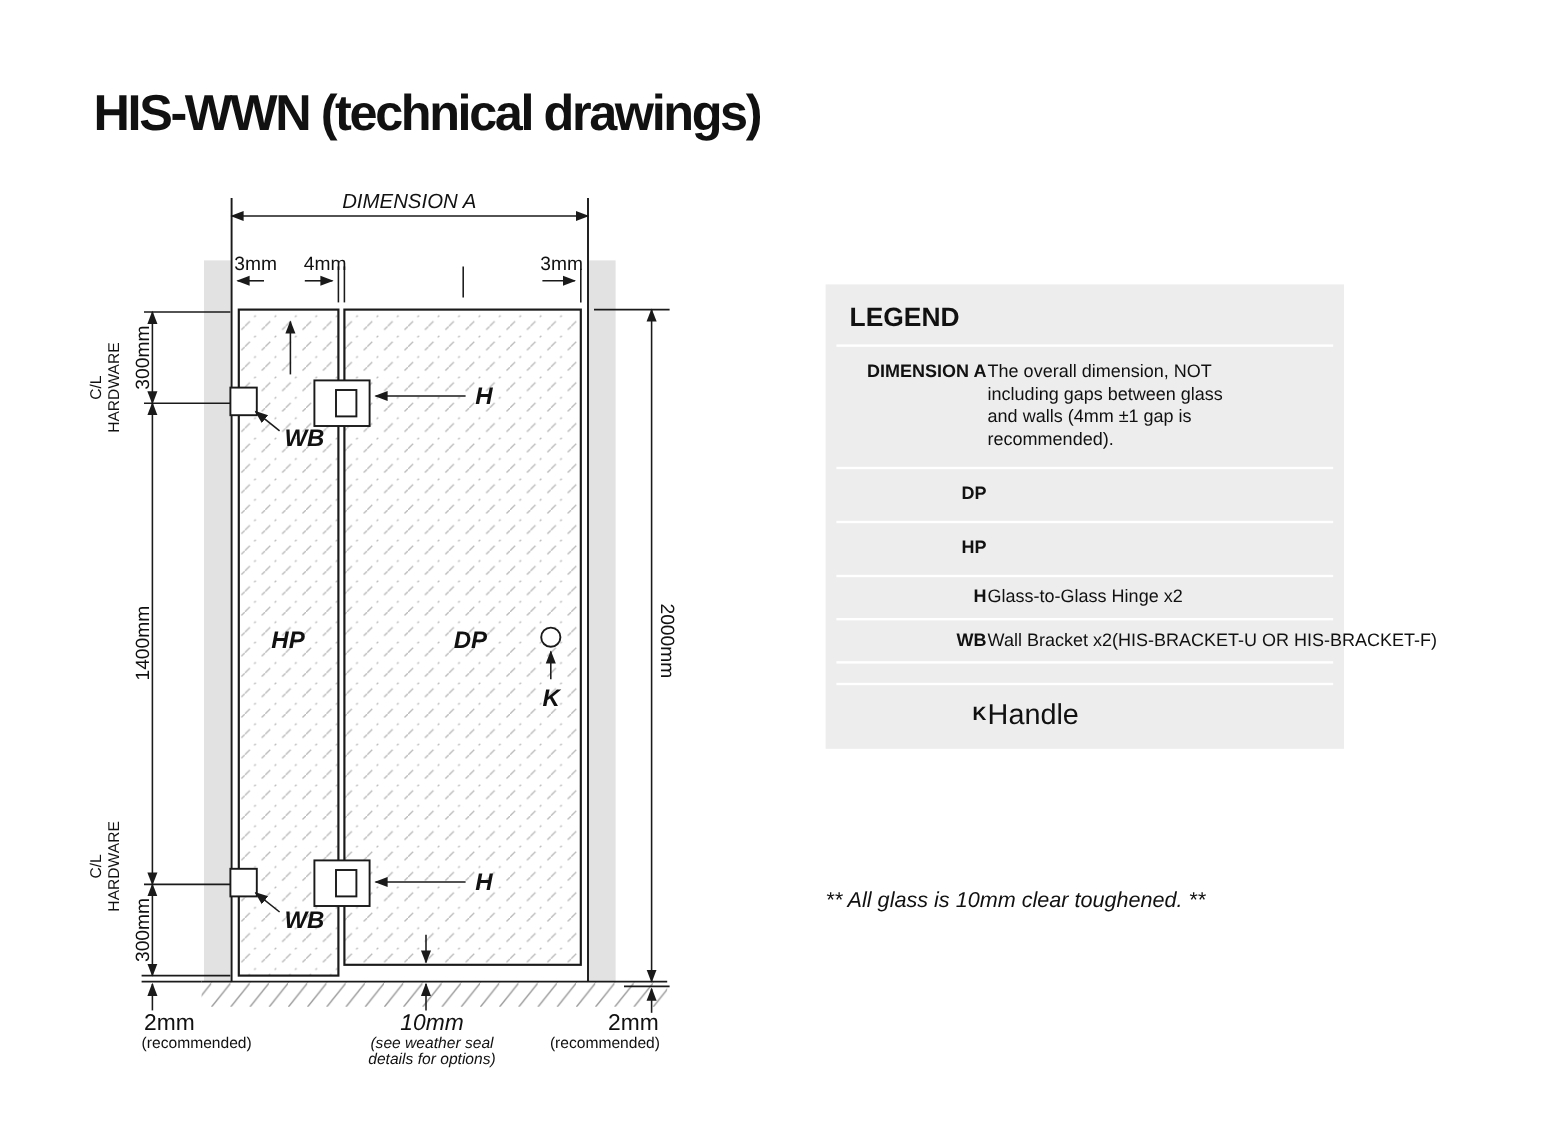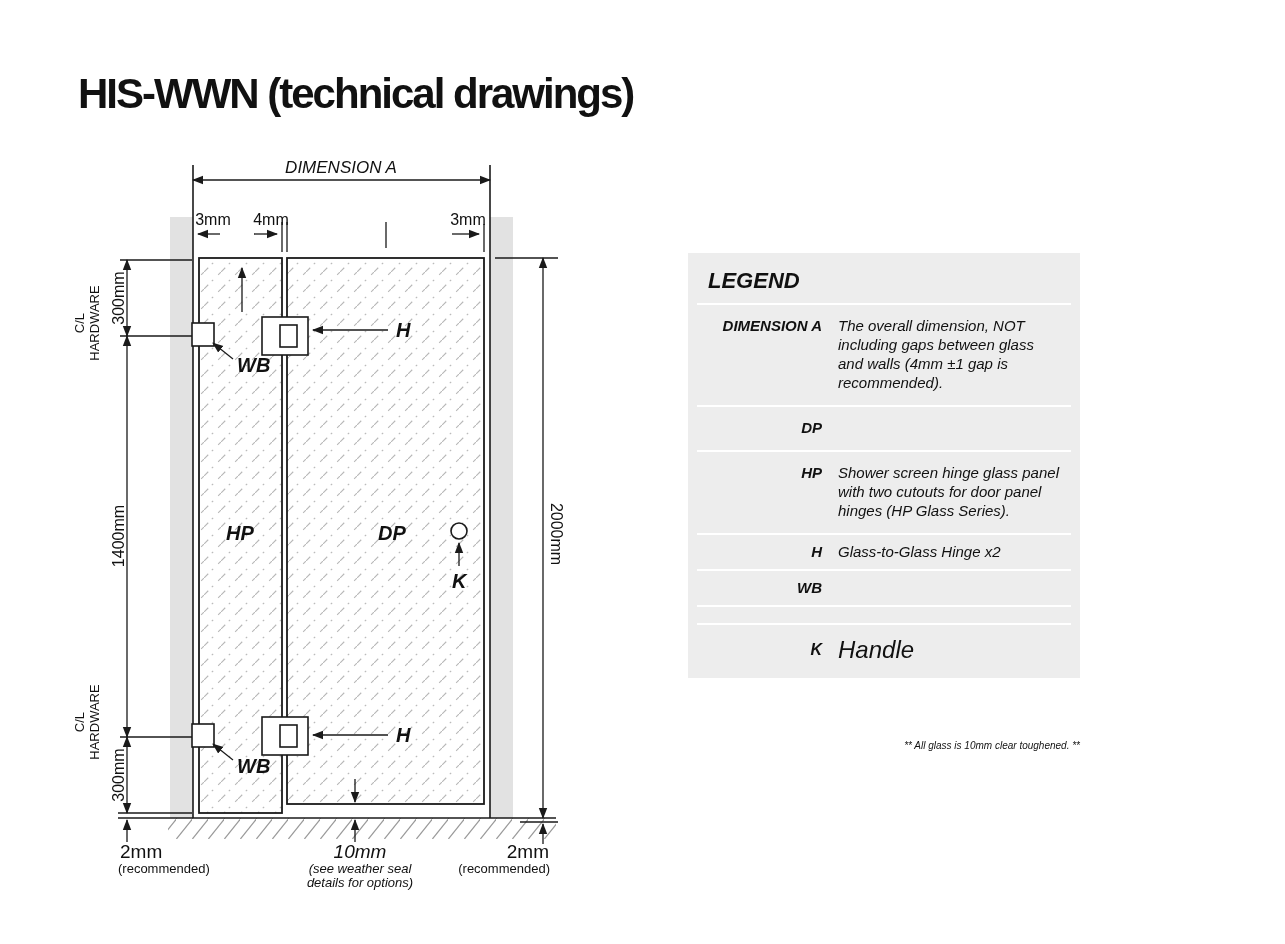--- a/index.html
+++ b/index.html
@@ -29,38 +29,37 @@
   .t-cl{font-size:13px;}
   .t-big{font-size:19px;}
   .t-big-i{font-size:19px;font-style:italic;}
   .t-note{font-size:13px;}
   .t-note-i{font-size:13px;font-style:italic;}
   .t-part{font-size:20px;font-style:italic;font-weight:bold;}
   .glasspat-line{stroke:var(--hatch);stroke-width:1.1;stroke-dasharray:6 5 2 7;}
   .floorpat-line{stroke:#999;stroke-width:1.2;}
 
   .legend{
-    position:absolute;left:688px;top:253px;width:392px;
+    position:absolute;left:688px;top:237px;width:432px;
     background:var(--legend-background);
-    font-style:italic;
   }
   .legend-title{font-size:22px;font-weight:bold;padding:15px 0 9px 20px;}
   .lg-div{border-top:2px solid #fff;margin:0 9px;}
   .lg-row{display:flex;align-items:flex-start;padding:11px 0 13px 0;}
   .lg-term{flex:none;width:134px;text-align:right;font-weight:bold;font-size:15px;line-height:19px;}
-  .lg-desc{margin-left:16px;font-size:15px;line-height:19px;white-space:pre-line;}
+  .lg-desc{margin-left:1px;font-size:15px;line-height:19px;white-space:pre-line;}
   .lg-row.single{padding:7px 0 8px 0;}
   .lg-row.nowrap .lg-desc{white-space:nowrap;}
   .lg-row.empty{padding:0;height:16px;}
   .lg-row.k-row{padding:13px 0 17px 0;}
   .lg-row.k-row .lg-term{font-size:16px;line-height:23px;}
   .lg-row.k-row .lg-desc{font-size:24px;line-height:23px;}
   .footnote{
-    position:absolute;left:688px;top:740px;width:392px;text-align:right;
-    font-size:10px;font-style:italic;
+    position:absolute;left:688px;top:740px;width:392px;text-align:left;
+    font-size:18px;font-style:italic;
   }
 </style>
 </head>
 <body>
 
 <div class="page">
 
   <h1 class="page-title">HIS-WWN (technical drawings)</h1>
 
   <svg class="drawing" width="660" height="944" viewBox="0 0 660 944">
@@ -198,34 +197,32 @@
     </div>
     <div class="lg-div"></div>
 
     <div class="lg-row">
       <div class="lg-term">DP</div>
     </div>
     <div class="lg-div"></div>
 
     <div class="lg-row">
       <div class="lg-term">HP</div>
-      <div class="lg-desc">Shower screen hinge glass panel
-with two cutouts for door panel
-hinges (HP Glass Series).</div>
     </div>
     <div class="lg-div"></div>
 
     <div class="lg-row single">
       <div class="lg-term">H</div>
       <div class="lg-desc">Glass-to-Glass Hinge x2</div>
     </div>
     <div class="lg-div"></div>
 
     <div class="lg-row single nowrap">
       <div class="lg-term">WB</div>
+      <div class="lg-desc">Wall Bracket x2(HIS-BRACKET-U OR HIS-BRACKET-F)</div>
     </div>
     <div class="lg-div"></div>
 
     <div class="lg-row empty">
       <div class="lg-term"></div>
       <div class="lg-desc"></div>
     </div>
     <div class="lg-div"></div>
 
     <div class="lg-row k-row">

